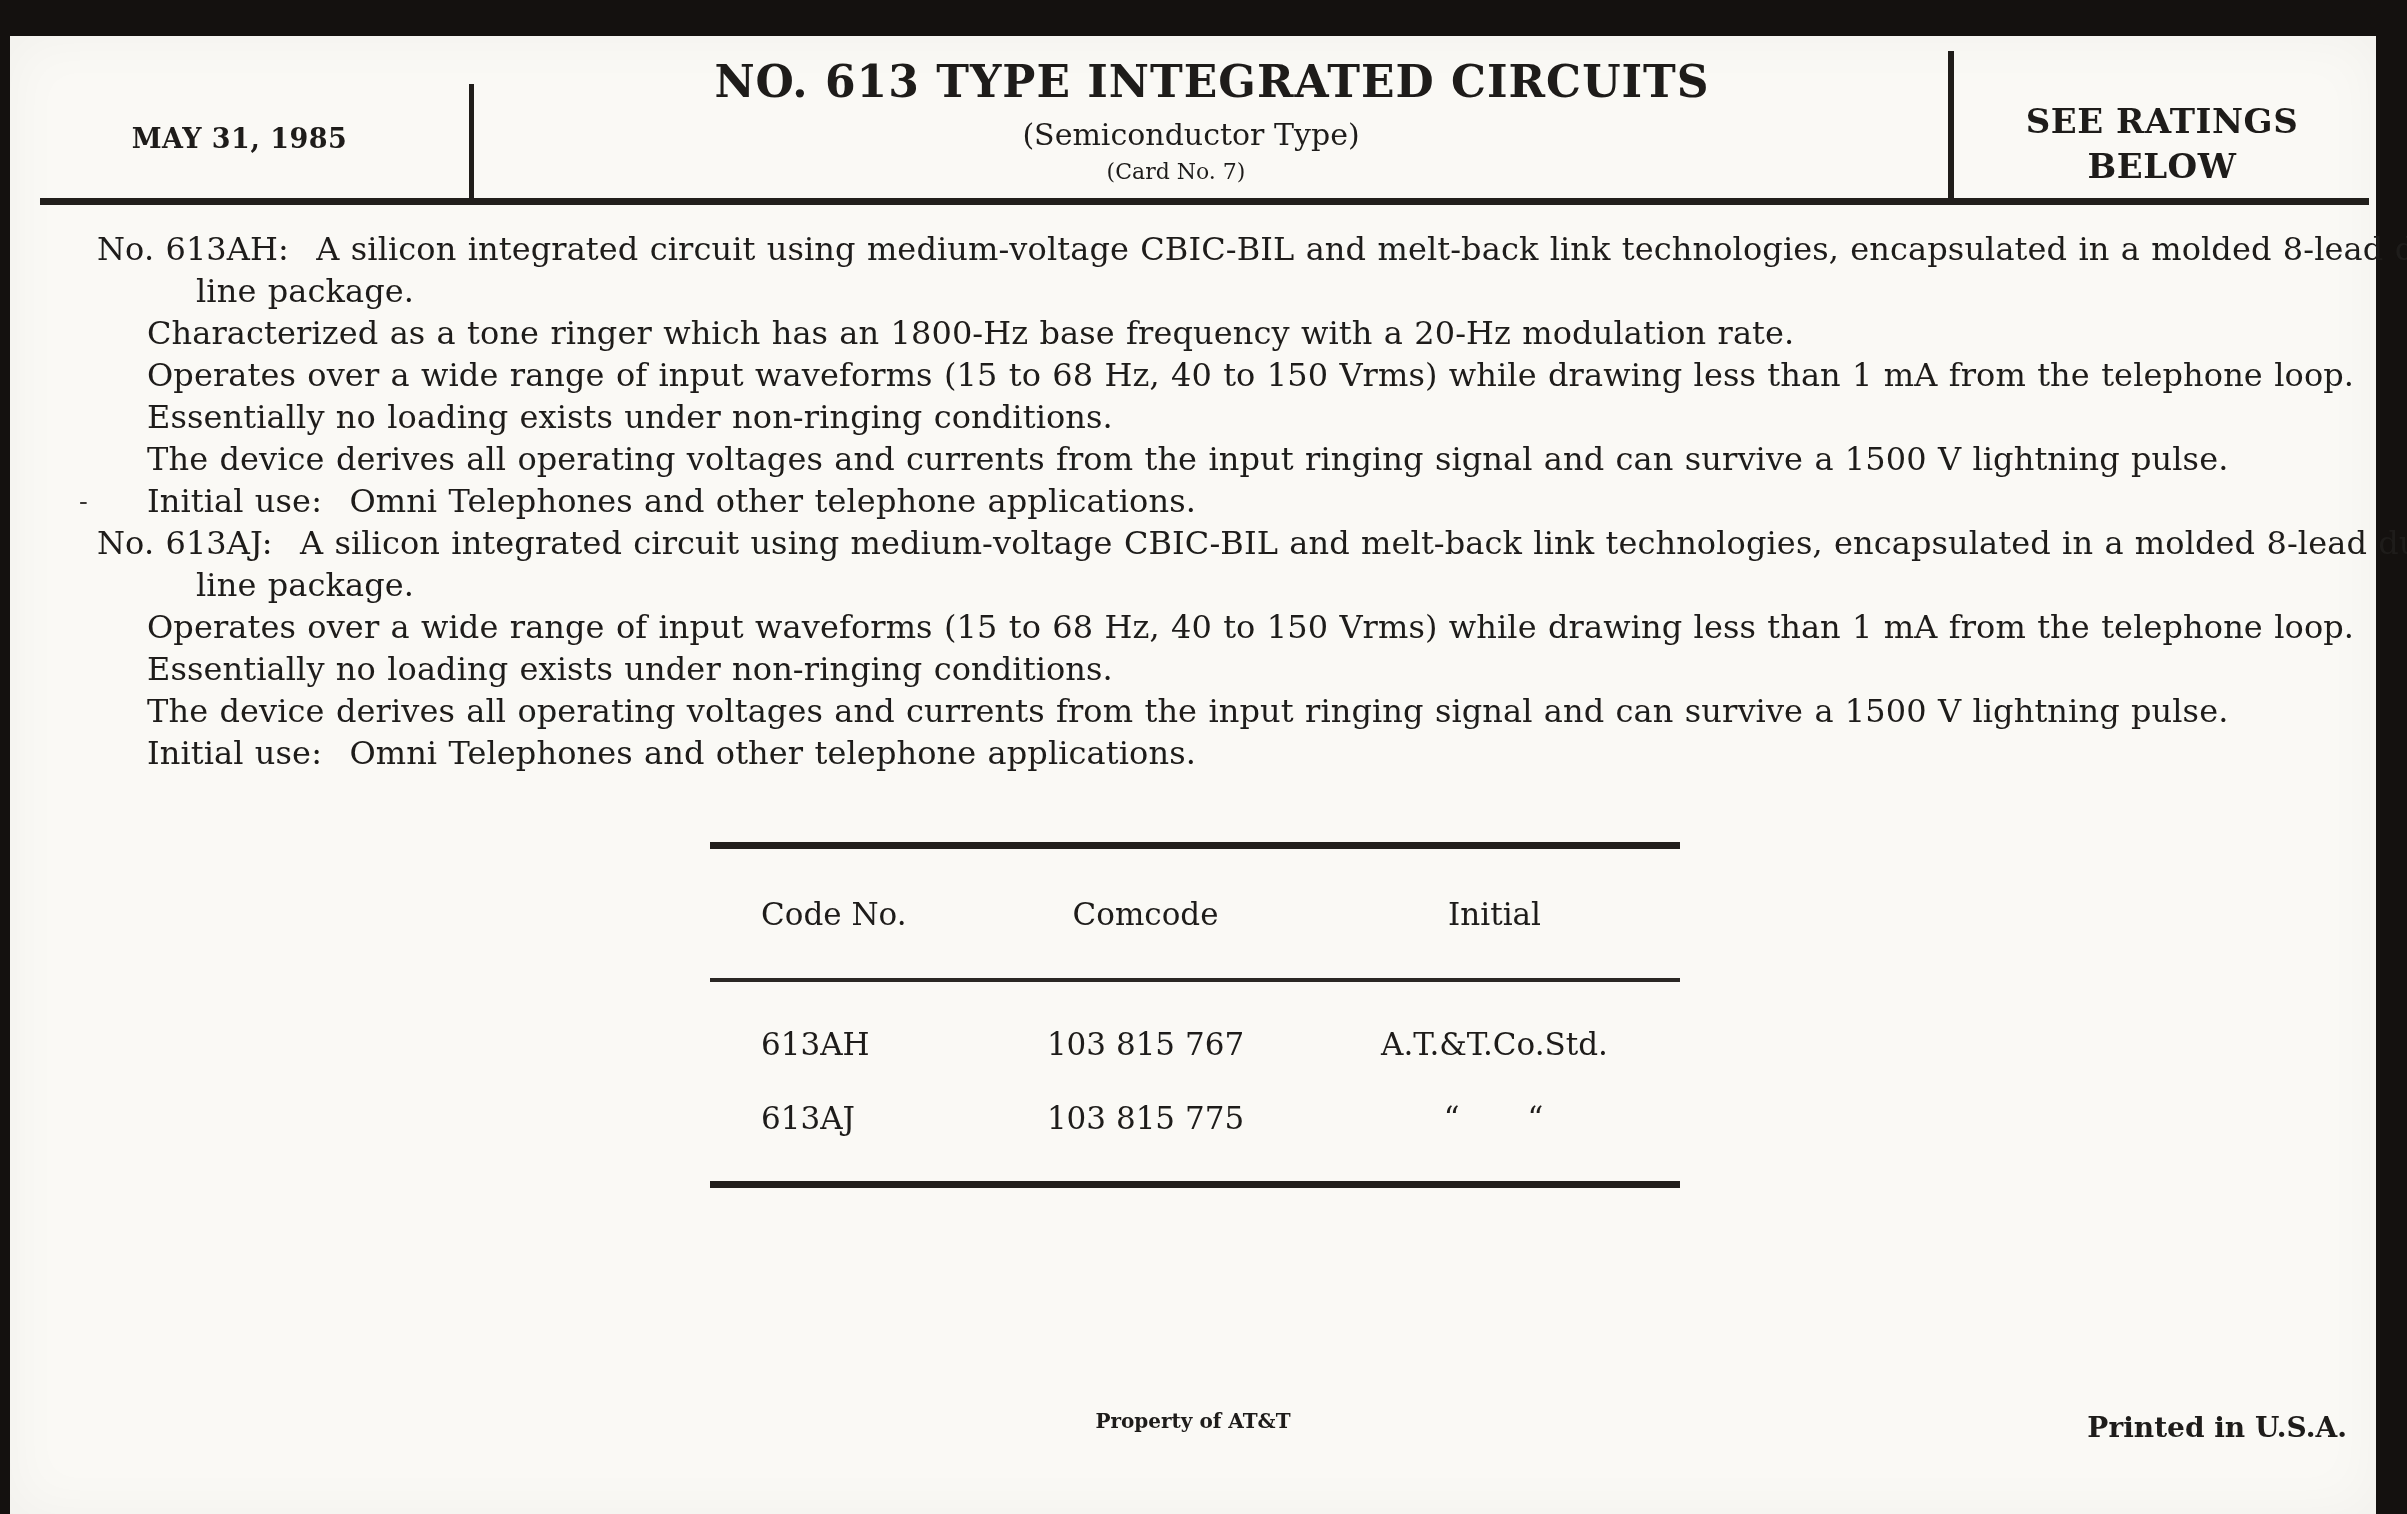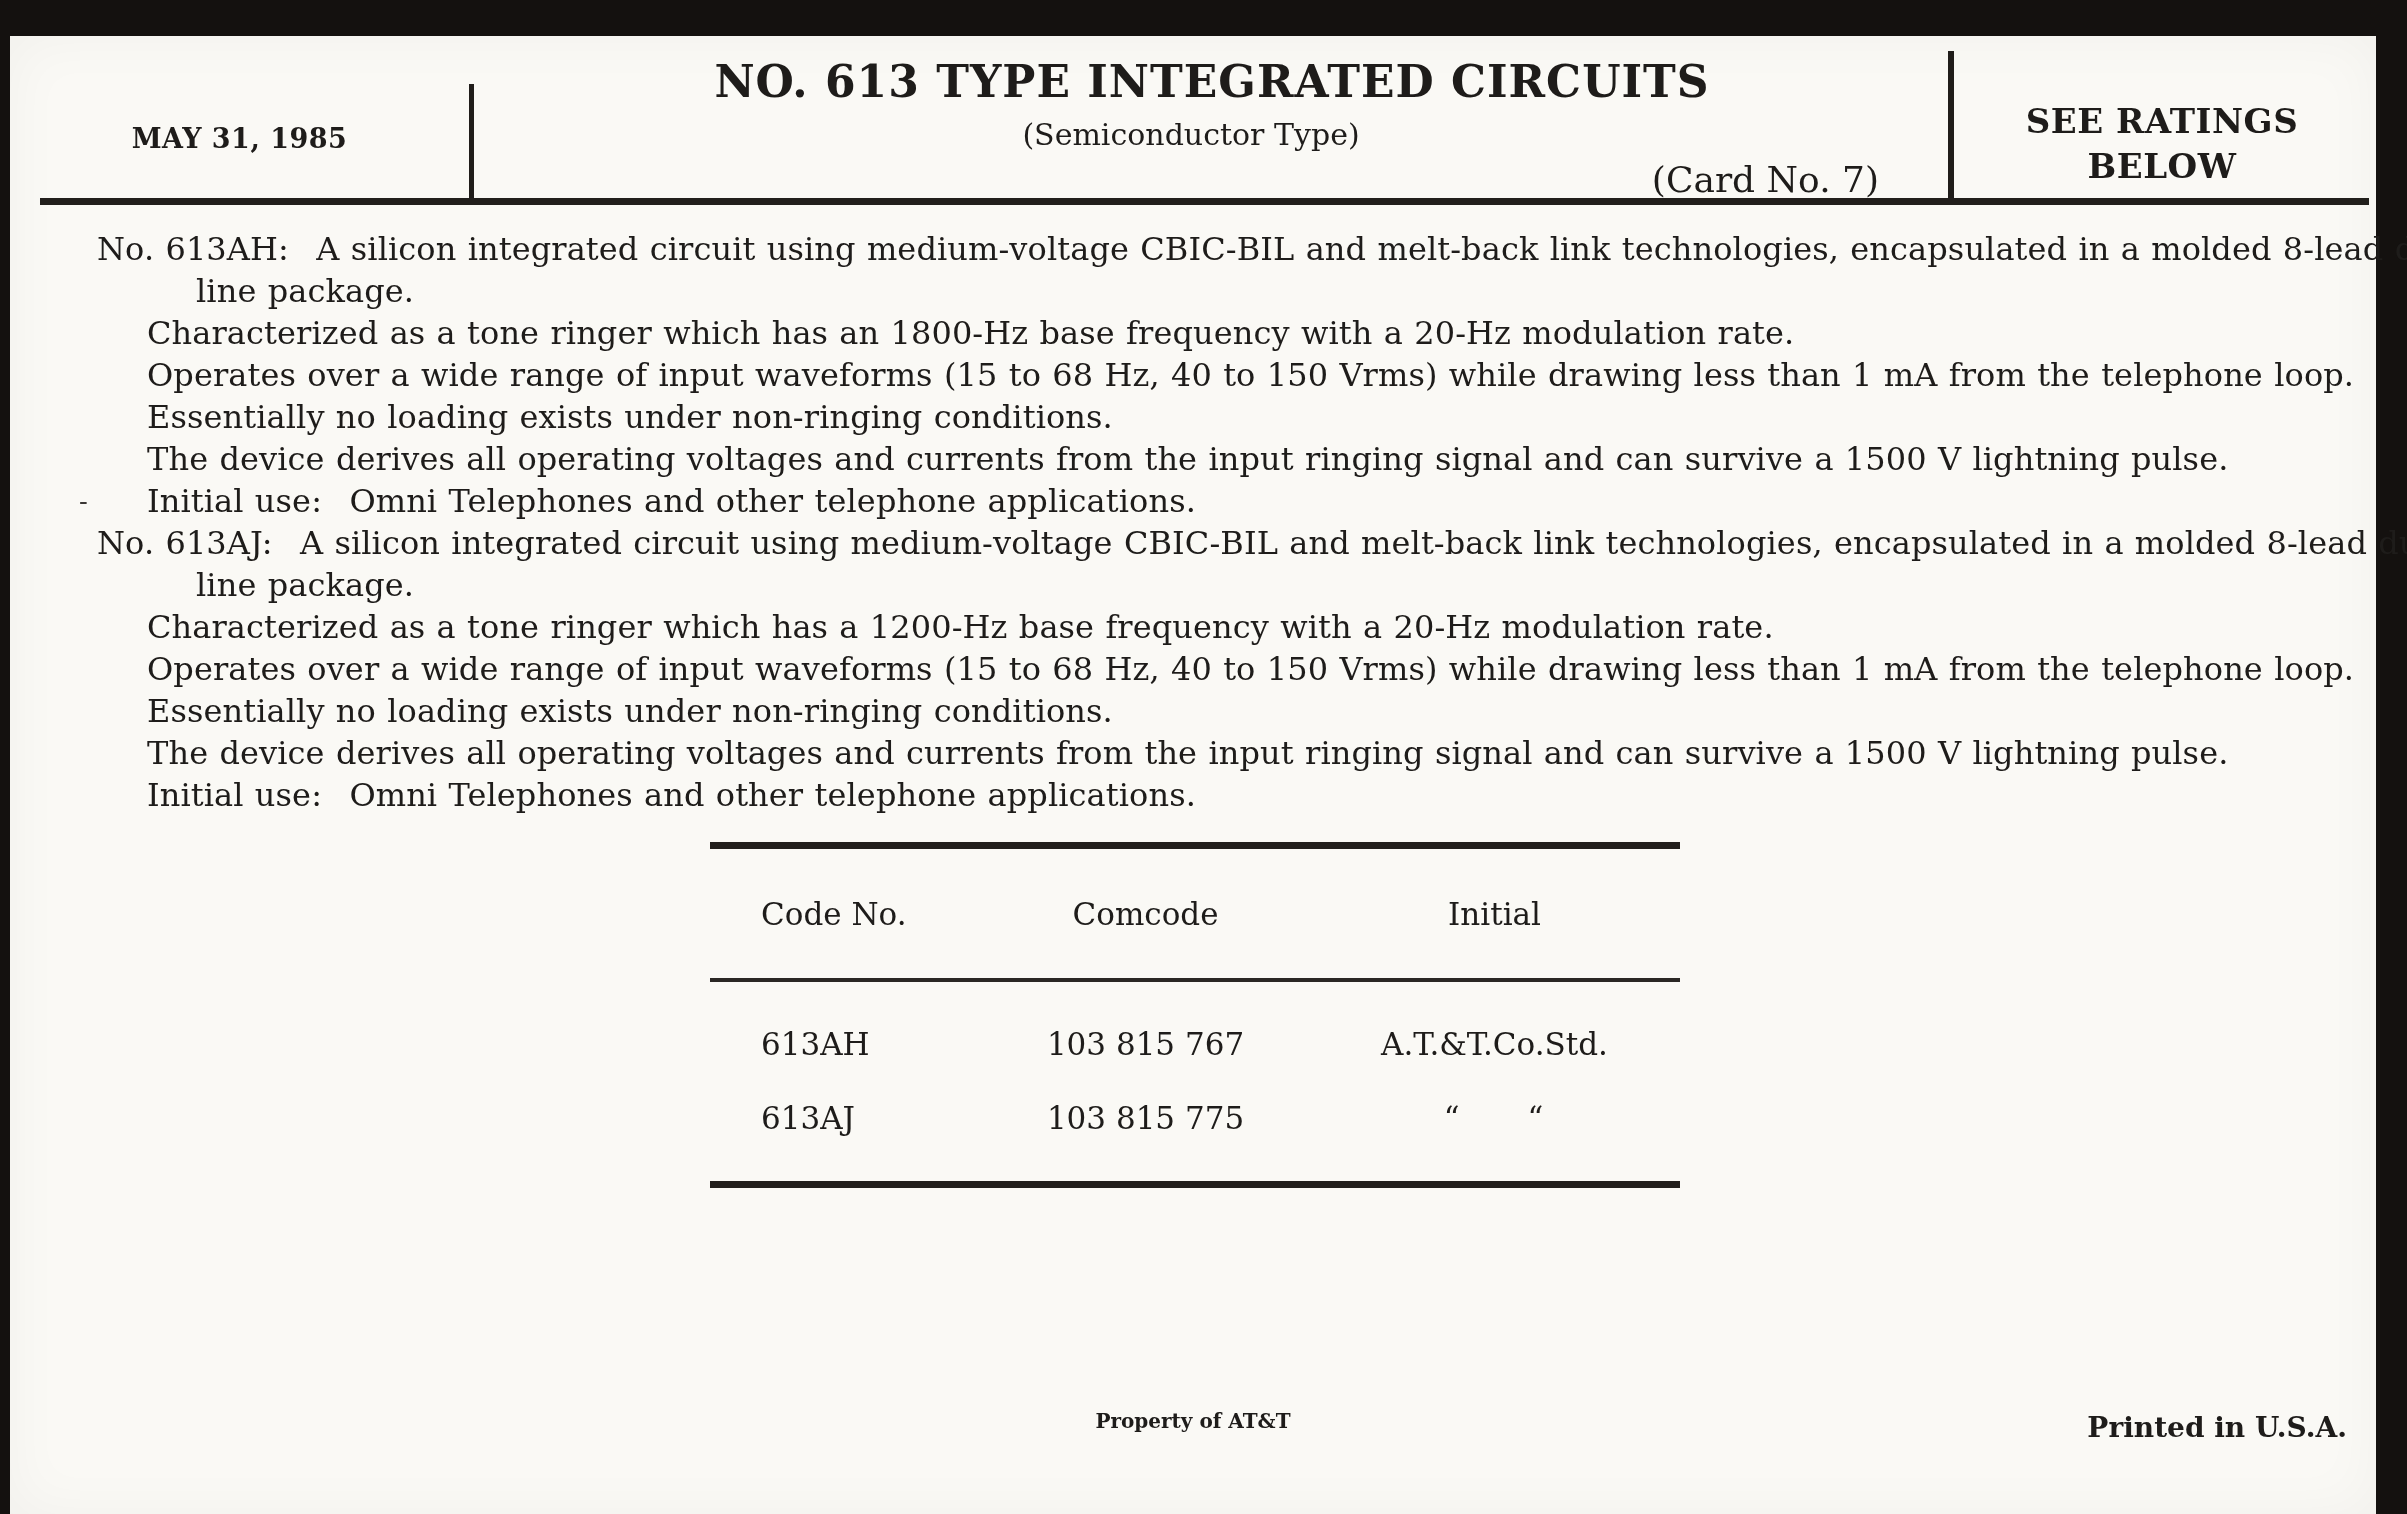--- a/index.html
+++ b/index.html
@@ -31,21 +31,21 @@
     position:absolute;left:463px;top:20px;width:1478px;
     text-align:center;font-size:44px;font-weight:bold;letter-spacing:1px;
     white-space:nowrap;
   }
   .subtitle{
     position:absolute;left:478px;top:81px;width:1406px;
     text-align:center;font-size:30px;white-space:nowrap;
   }
   .card-no{
     position:absolute;left:463px;top:123px;width:1406px;
-    text-align:right;font-size:36px;white-space:nowrap;
+    text-align:center;font-size:22px;white-space:nowrap;
   }
   .ratings-note{
     position:absolute;left:1944px;top:63px;width:416px;
     text-align:center;font-size:34px;font-weight:bold;line-height:45px;
     letter-spacing:0.5px;
   }
   
   .body-text{
     position:absolute;left:87px;top:192px;width:2257px;
     font-size:32px;line-height:42px;
@@ -107,21 +107,20 @@
   <div class="body-text">
     <div class="ln i0">No. 613AH:  A silicon integrated circuit using medium-voltage CBIC-BIL and melt-back link technologies, encapsulated in a molded 8-lead dual-in-</div>
     <div class="ln i2">line package.</div>
     <div class="ln i1">Characterized as a tone ringer which has an 1800-Hz base frequency with a 20-Hz modulation rate.</div>
     <div class="ln i1">Operates over a wide range of input waveforms (15 to 68 Hz, 40 to 150 Vrms) while drawing less than 1 mA from the telephone loop.</div>
     <div class="ln i1">Essentially no loading exists under non-ringing conditions.</div>
     <div class="ln i1">The device derives all operating voltages and currents from the input ringing signal and can survive a 1500 V lightning pulse.</div>
     <div class="ln i1"><span class="stray-mark">-</span><span>Initial use:  Omni Telephones and other telephone applications.</span></div>
     <div class="ln i0">No. 613AJ:  A silicon integrated circuit using medium-voltage CBIC-BIL and melt-back link technologies, encapsulated in a molded 8-lead dual-in-</div>
     <div class="ln i2">line package.</div>
-    <div class="ln i1">Characterized as a tone ringer which has a 1200-Hz base frequency with a 20-Hz modulation rate.</div>
     <div class="ln i1">Operates over a wide range of input waveforms (15 to 68 Hz, 40 to 150 Vrms) while drawing less than 1 mA from the telephone loop.</div>
     <div class="ln i1">Essentially no loading exists under non-ringing conditions.</div>
     <div class="ln i1">The device derives all operating voltages and currents from the input ringing signal and can survive a 1500 V lightning pulse.</div>
     <div class="ln i1">Initial use:  Omni Telephones and other telephone applications.</div>
   </div>
 
   <div class="ratings-table">
     <div class="rt-header">
       <div class="rt-c1">Code No.</div>
       <div class="rt-c2">Comcode</div>

